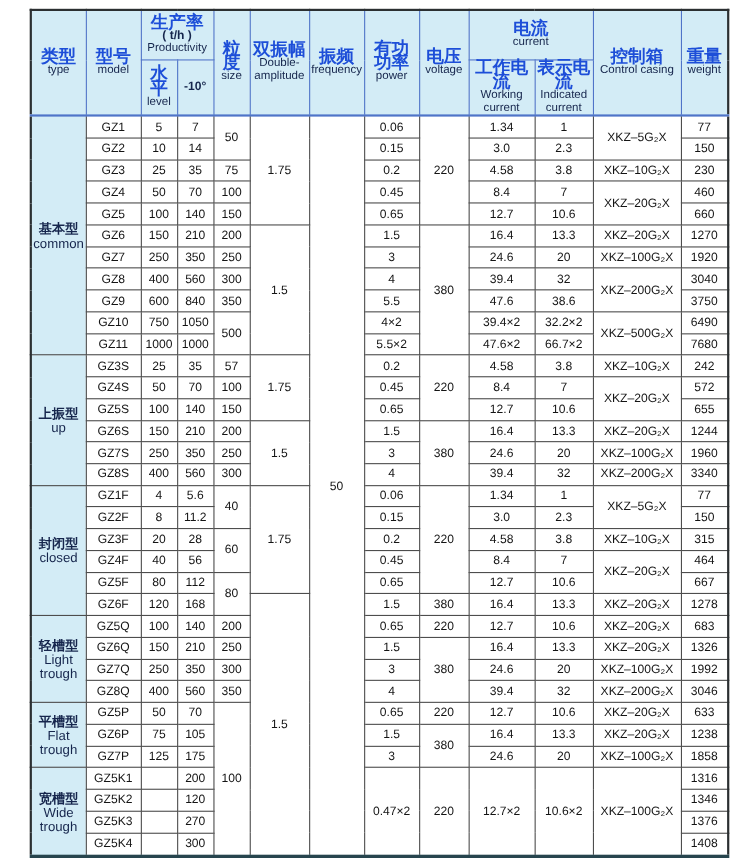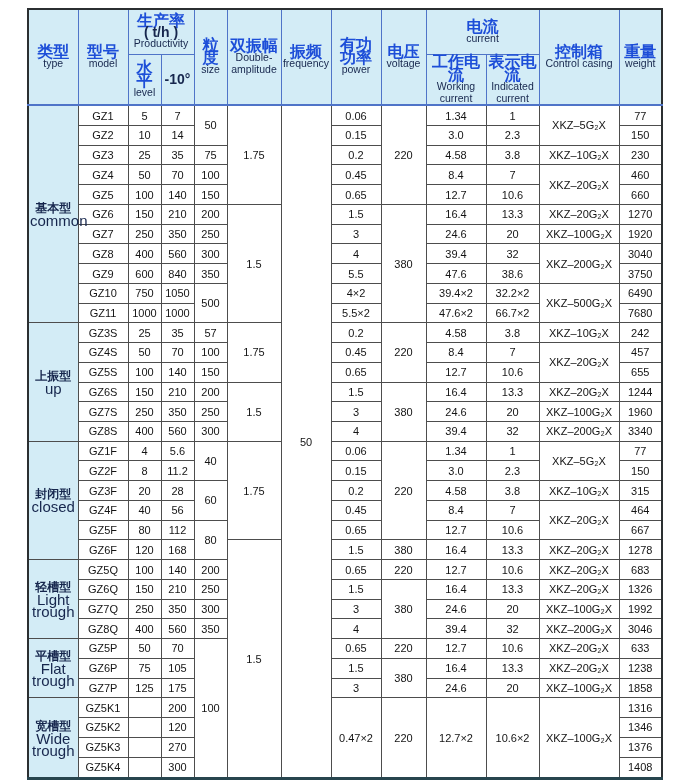--- a/index.html
+++ b/index.html
@@ -12,26 +12,26 @@
   col.c-m10{width:33px}col.c-size{width:33px}col.c-amp{width:54px}
   col.c-freq{width:50px}col.c-pow{width:50px}col.c-volt{width:45px}
   col.c-work{width:60px}col.c-ind{width:53px}col.c-ctrl{width:80px}
   col.c-wt{width:43px}
   th{background:#d3ecf6;border:1px solid #4f74c8;padding:0 1px;
      font-weight:normal;vertical-align:middle;}
   thead tr.h1 th{height:44px}
   thead tr.h2 th{height:34px}
   thead th .zh{font-size:16px;font-weight:bold;color:#1d4ed8;line-height:13px;}
   thead th .en{font-size:10.5px;color:#16264d;line-height:11.5px;}
-  thead th .unit{font-size:14px;font-weight:bold;color:#16264d;line-height:11px;}
+  thead th .unit{font-size:11px;font-weight:bold;color:#16264d;line-height:11px;}
   td{border:1px solid #4d4d4d;text-align:center;vertical-align:middle;
      font-size:11px;color:#141414;padding:0 1px;line-height:12px;}
   td.type-cell{background:#d3ecf6;margin-top:24px;}
   td.type-cell .zh{font-size:12px;font-weight:bold;color:#16264d;line-height:14px;}
-  td.type-cell .en{font-size:15px;color:#16264d;line-height:12px;}
+  td.type-cell .en{font-size:12px;color:#16264d;line-height:12px;}
   thead{border-bottom:2px solid #4f74c8;}
 </style>
 </head>
 <body>
 
 <div class="page">
   <table class="spec">
     <colgroup>
       <col class="c-type">
         <col class="c-model">
@@ -257,21 +257,21 @@
         </tr>
         <tr>
           <td>GZ4S</td>
           <td>50</td>
           <td>70</td>
           <td>100</td>
           <td>0.45</td>
           <td>8.4</td>
           <td>7</td>
           <td rowspan="2">XKZ–20G₂X</td>
-          <td>457</td>
+          <td>572</td>
         </tr>
         <tr>
           <td>GZ5S</td>
           <td>100</td>
           <td>140</td>
           <td>150</td>
           <td>0.65</td>
           <td>12.7</td>
           <td>10.6</td>
           <td>655</td>

